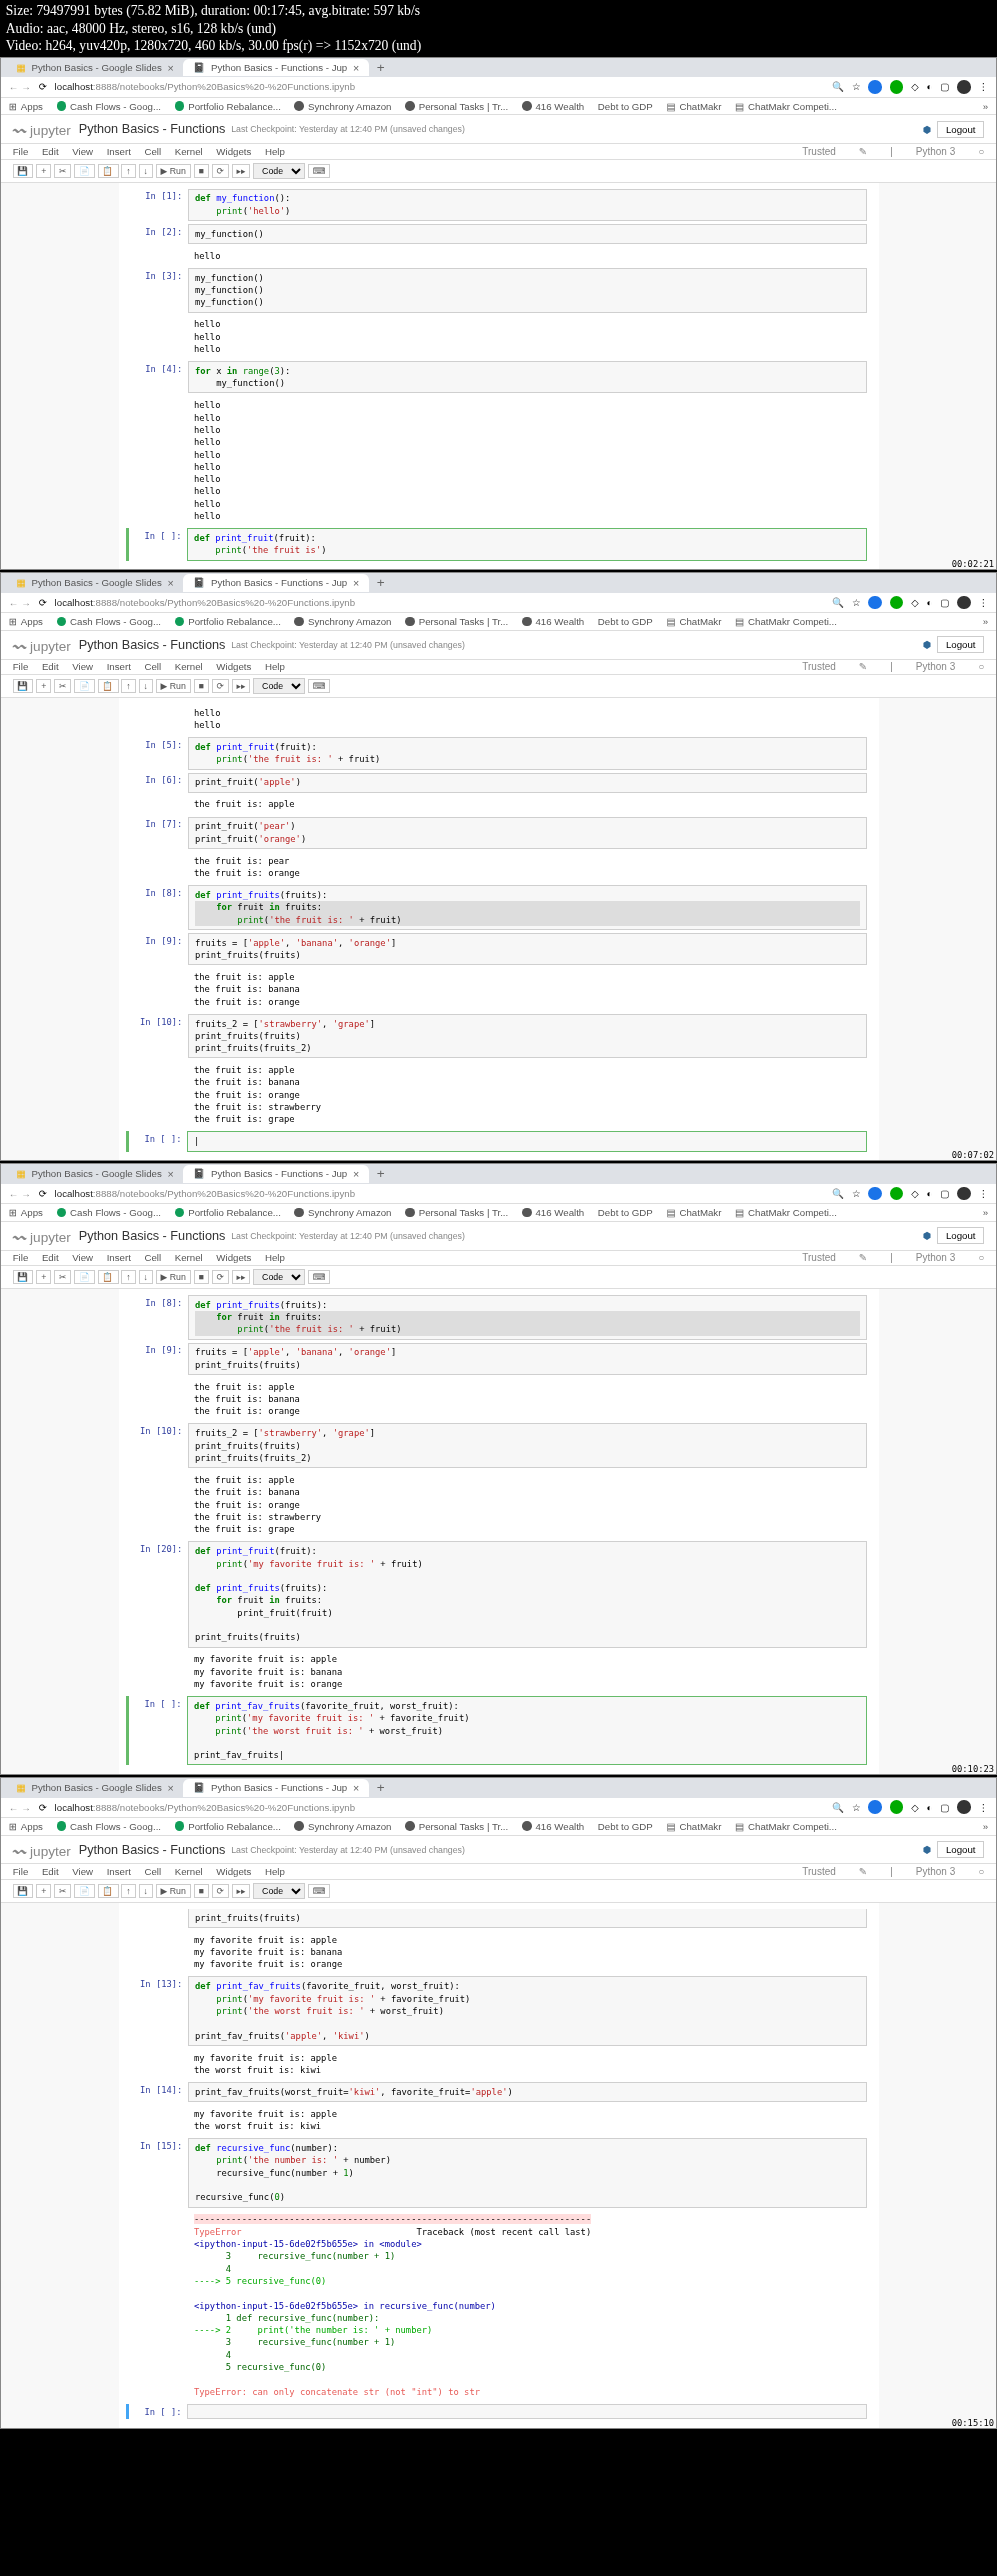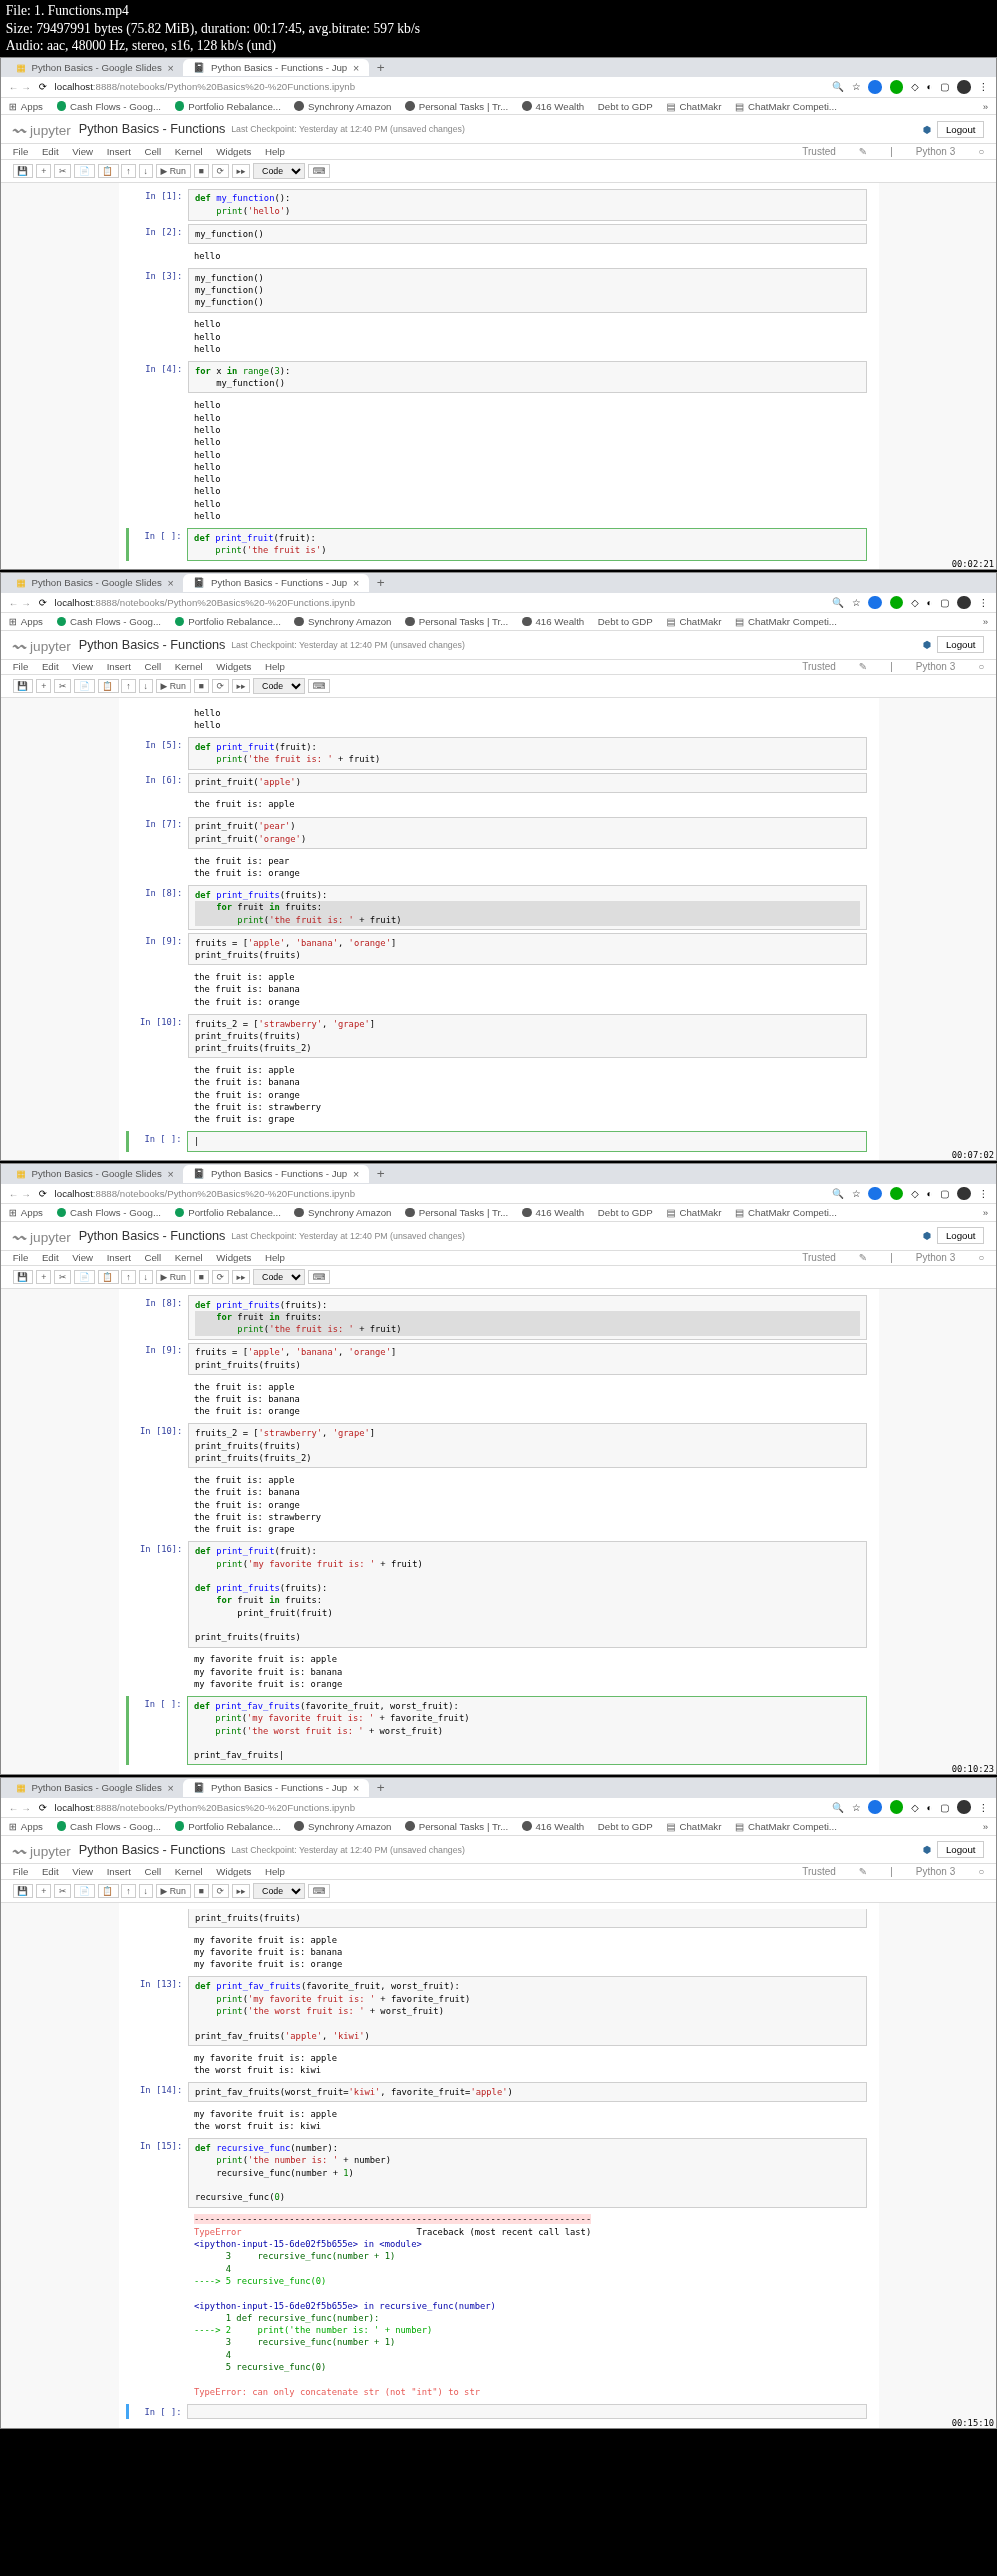--- a/index.html
+++ b/index.html
@@ -59,23 +59,23 @@
 .errbg { background: #fdd; }
 .hl { background: #ddd; display: block; }
 .arrow-green { color: #0a0; }
 
 .circle { border-radius: 50%; width: 13.6px; height: 13.6px; display: inline-block; }
 </style>
 </head>
 <body>
 
 <div class="header-text">
-  <div>File: 1. Functions.mp4</div>
   <div>Size: 79497991 bytes (75.82 MiB), duration: 00:17:45, avg.bitrate: 597 kb/s</div>
   <div>Audio: aac, 48000 Hz, stereo, s16, 128 kb/s (und)</div>
+  <div>Video: h264, yuv420p, 1280x720, 460 kb/s, 30.00 fps(r) =&gt; 1152x720 (und)</div>
 </div>
 
 <div class="panel">
   <div class="browser-chrome">
     <div class="tabs">
       <div class="tab">
           <span style="color:#f4b400">▦</span>
           <span>Python Basics - Google Slides</span>
           <span class="tab-close">×</span>
         </div>
@@ -516,21 +516,21 @@
         </div>
       <div class="cell output">
           <div class="cell-prompt"></div>
           <div class="cell-body">the fruit is: apple
 the fruit is: banana
 the fruit is: orange
 the fruit is: strawberry
 the fruit is: grape</div>
         </div>
       <div class="cell">
-          <div class="cell-prompt">In [16]:</div>
+          <div class="cell-prompt">In [20]:</div>
           <div class="cell-body"><span class="kw">def</span> <span class="fn">print_fruit</span>(fruit):
     <span class="builtin">print</span>(<span class="str">'my favorite fruit is: '</span> + fruit)
 
 <span class="kw">def</span> <span class="fn">print_fruits</span>(fruits):
     <span class="kw">for</span> fruit <span class="kw">in</span> fruits:
         print_fruit(fruit)
 
 print_fruits(fruits)</div>
         </div>
       <div class="cell output">

